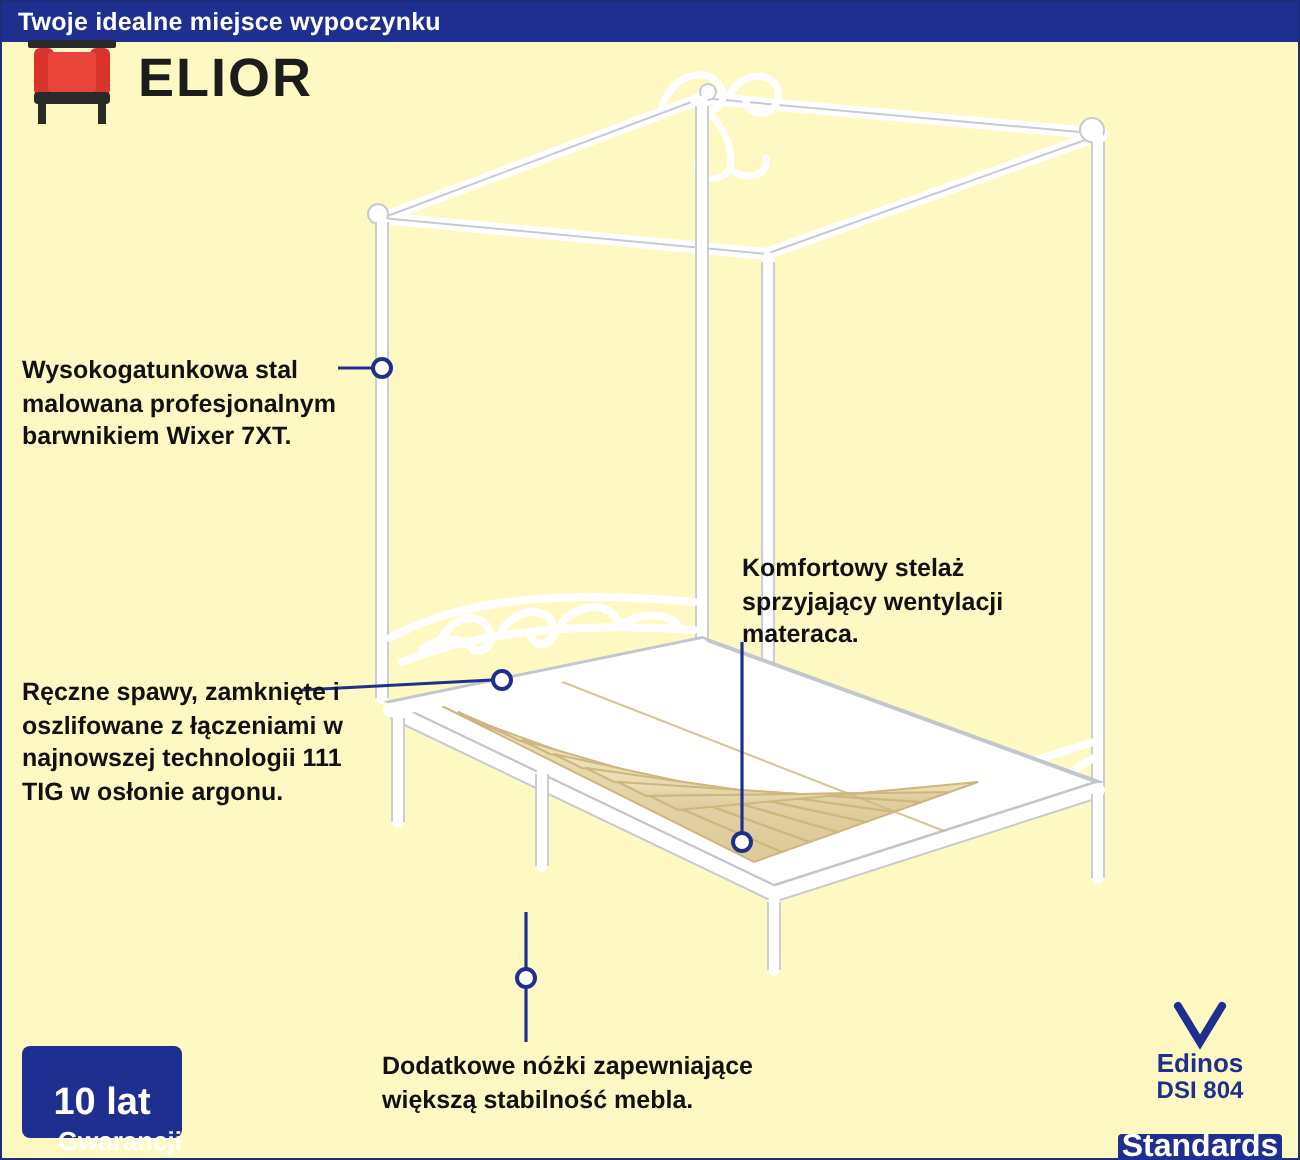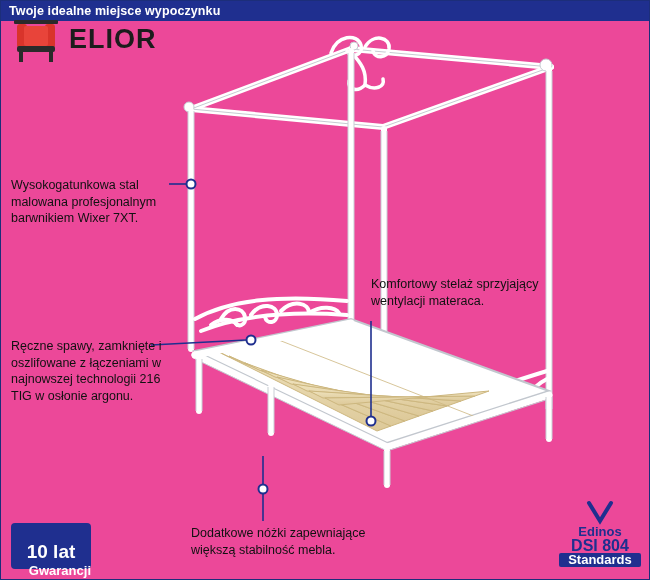--- a/index.html
+++ b/index.html
@@ -9,21 +9,21 @@
     height: 580px;
     font-family: "Liberation Sans", sans-serif;
     background: #ffffff;
     position: relative;
     overflow: hidden;
   }
   .page {
     position: absolute;
     inset: 0;
     border: 1px solid #1c2e7a;
-    background: #ec4899;
+    background: #fef9c3;
   }
   
   .topbar {
     position: absolute;
     left: 0; top: 0;
     width: 100%;
     height: 20px;
     background: #1f2f8f;
     color: #ffffff;
     font-size: 12.5px;
@@ -50,21 +50,21 @@
   
   .product {
     position: absolute;
     left: 150px; top: 18px;
     width: 480px; height: 500px;
   }
   
   .anno {
     position: absolute;
     font-size: 12.5px;
-    font-weight: normal;
+    font-weight: bold;
     color: #111111;
     line-height: 16.5px;
     white-space: pre-line;
   }
   .anno-1 { left: 10px; top: 176px; width: 160px; }
   .anno-2 { left: 10px; top: 337px; width: 172px; }
   .anno-3 { left: 370px; top: 275px; width: 170px; }
   .anno-4 { left: 190px; top: 524px; width: 210px; }
 
   
@@ -98,33 +98,33 @@
     width: 82px; height: 72px;
     text-align: center;
   }
   .badge-edinos .e-name {
     font-size: 13px;
     font-weight: bold;
     color: #1f2f8f;
     line-height: 14px;
   }
   .badge-edinos .e-dsi {
-    font-size: 16px;
+    font-size: 12px;
     font-weight: bold;
     color: #1f2f8f;
     line-height: 13px;
   }
   .badge-edinos .e-std {
-    font-size: 13px;
+    font-size: 16px;
     font-weight: bold;
     color: #ffffff;
     background: #1f2f8f;
     line-height: 14px;
     border-radius: 2px;
-    margin-top: 1px;
+    margin-top: 15px;
   }
   svg { display: block; }
 </style>
 </head>
 <body>
 
 <div class="page">
 
   <div class="topbar">Twoje idealne miejsce wypoczynku</div>
 
@@ -268,21 +268,21 @@
     <circle cx="250" cy="339" r="4.5" fill="#ffffff" stroke="#1f2f8f" stroke-width="2"></circle>
 
     <line x1="370" y1="320" x2="370" y2="415" stroke="#1f2f8f" stroke-width="1.6"></line>
     <circle cx="370" cy="420" r="4.5" fill="#ffffff" stroke="#1f2f8f" stroke-width="2"></circle>
 
     <line x1="262" y1="520" x2="262" y2="455" stroke="#1f2f8f" stroke-width="1.6"></line>
     <circle cx="262" cy="488" r="4.5" fill="#ffffff" stroke="#1f2f8f" stroke-width="2"></circle>
   </svg>
 
   <div class="anno anno-1">Wysokogatunkowa stal malowana profesjonalnym barwnikiem Wixer 7XT.</div>
-  <div class="anno anno-2">Ręczne spawy, zamknięte i oszlifowane z łączeniami w najnowszej technologii 216 TIG w osłonie argonu.</div>
+  <div class="anno anno-2">Ręczne spawy, zamknięte i oszlifowane z łączeniami w najnowszej technologii 111 TIG w osłonie argonu.</div>
   <div class="anno anno-3">Komfortowy stelaż sprzyjający wentylacji materaca.</div>
   <div class="anno anno-4">Dodatkowe nóżki zapewniające większą stabilność mebla.</div>
 
   <div class="badge-guarantee">
     <span class="big">10 lat</span>
     <span class="small">Gwarancji</span>
   </div>
 
   <div class="badge-edinos">
     <svg width="82" height="26" viewBox="0 0 82 26">

